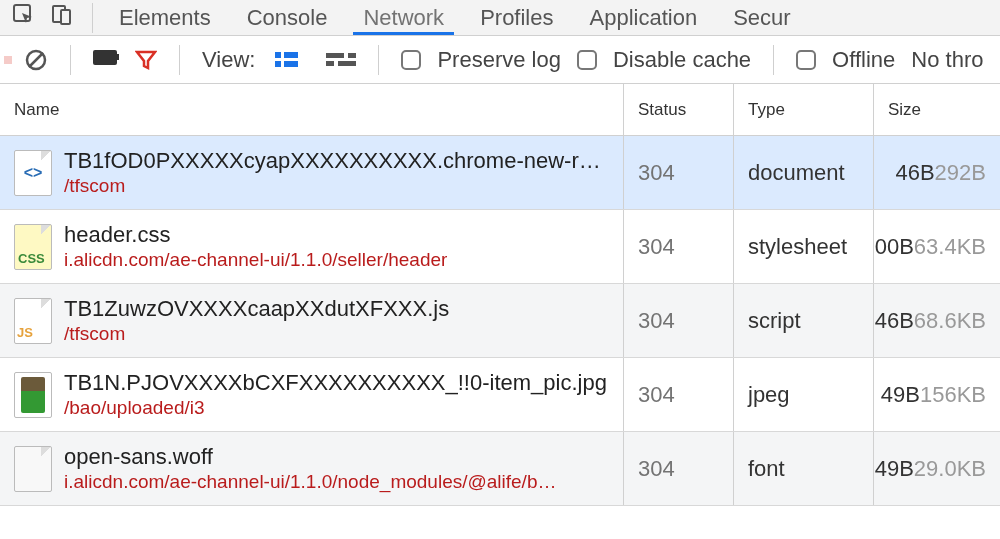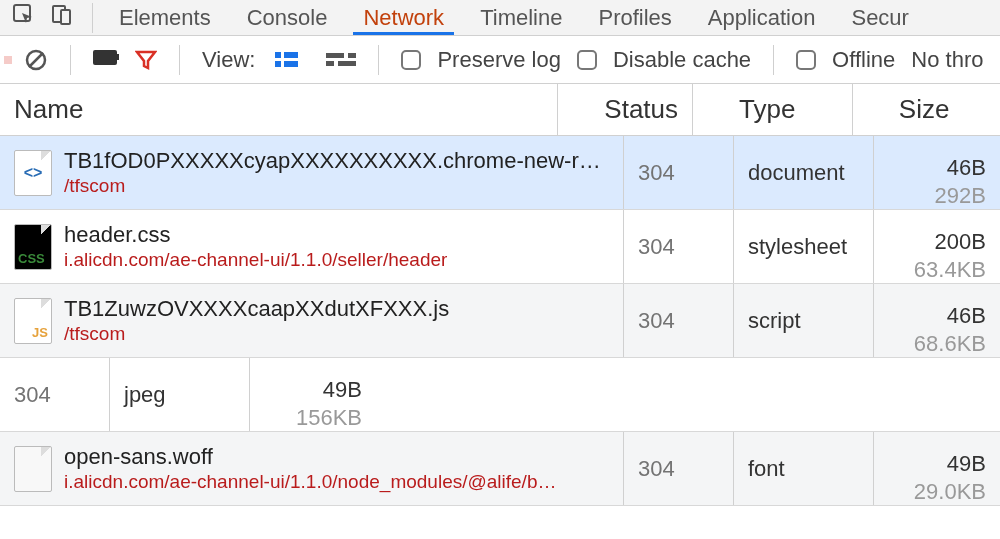--- a/index.html
+++ b/index.html
@@ -46,21 +46,21 @@
   }
   .tab {
     display: flex;
     align-items: center;
     padding: 0 18px;
     color: #555;
     cursor: pointer;
     position: relative;
   }
   .tab.active {
-    color: #c2410c;
+    color: #737373;
   }
   .tab.active::after {
     content: "";
     position: absolute;
     left: 8px;
     right: 8px;
     bottom: 0;
     height: 3px;
     background: #1a73e8;
   }
@@ -132,23 +132,22 @@
     flex: 0 0 auto;
   }
   .tool-label { color: #444; }
 
   
   .table-header {
     display: flex;
     align-items: center;
     height: 52px;
     border-bottom: 1px solid #d0d0d0;
-    font-size: 26px;
+    font-size: 17px;
     color: #333;
-    gap: 32px;
   }
   .th {
     padding: 0 14px;
     display: flex;
     align-items: center;
     height: 100%;
     border-right: 1px solid #d0d0d0;
   }
   .col-name   { width: 624px; border-left: none; }
   .col-status { width: 110px; }
@@ -198,27 +197,27 @@
   .file-icon .fold {
     position: absolute;
     top: 0; right: 0;
     width: 10px; height: 10px;
     background: linear-gradient(135deg, #ddd 50%, transparent 50%);
   }
   .file-icon.doc { justify-content: center; }
   .file-icon.doc .tag {
     font-size: 16px; font-weight: bold; color: #2a6db5;
   }
-  .file-icon.css { background:#000000; }
+  .file-icon.css { background:#fef9c3; }
   .file-icon.css .lbl {
     position:absolute; bottom:3px; left:3px;
     font-size:13px; font-weight:bold; color:#3a8a3a;
   }
   .file-icon.js .lbl {
-    position:absolute; bottom:3px; left:17px;
+    position:absolute; bottom:3px; left:2px;
     font-size:13px; font-weight:bold; color:#e6a23c;
   }
   .file-icon.img { padding:0; }
   .file-icon.img .thumb {
     width: 24px; height: 36px;
     background: linear-gradient(#6b5a3a 40%, #393 40%);
     border-radius: 2px;
   }
   .file-icon.font { background:#f8f8f8; }
   .name-text {
@@ -239,22 +238,21 @@
     color: #b91c1c;
     font-size: 19px;
     white-space: nowrap;
     overflow: hidden;
     text-overflow: ellipsis;
   }
   .status-cell { width: 110px; color:#737373; }
   .type-cell   { width: 140px; color:#333; }
   .size-cell {
     width: 126px;
-    flex-direction: column;
-    align-items: flex-end;
+    flex-direction: row;
     justify-content: center;
     line-height: 1.25;
   }
   .size-cell .s1 { color:#333; }
   .size-cell .s2 { color:#999; }
 
 </style>
 </head>
 <body>
 
@@ -276,23 +274,20 @@
   <div class="vsep"></div>
   <div class="tabs">
     <div class="tab">
         <span>Elements</span>
       </div>
     <div class="tab">
         <span>Console</span>
       </div>
     <div class="tab active">
         <span>Network</span>
-      </div>
-    <div class="tab">
-        <span>Timeline</span>
       </div>
     <div class="tab">
         <span>Profiles</span>
       </div>
     <div class="tab">
         <span>Application</span>
       </div>
     <div class="tab">
         <span>Secur</span>
       </div>
@@ -420,20 +415,29 @@
     </div>
     <div class="cell status-cell">304</div>
     <div class="cell type-cell">script</div>
     <div class="cell size-cell col-size">
       <span class="s1">46B</span>
       <span class="s2">68.6KB</span>
     </div>
   </div>
 
   <div class="row">
+    <div class="cell name-cell">
+      <div class="file-icon img">
+          <span class="thumb"></span>
+        </div>
+      <div class="name-text">
+        <span class="fname">TB1N.PJOVXXXXbCXFXXXXXXXXXX_!!0-item_pic.jpg</span>
+        <span class="fpath">/bao/uploaded/i3</span>
+      </div>
+    </div>
     <div class="cell status-cell">304</div>
     <div class="cell type-cell">jpeg</div>
     <div class="cell size-cell col-size">
       <span class="s1">49B</span>
       <span class="s2">156KB</span>
     </div>
   </div>
 
   <div class="row alt">
     <div class="cell name-cell">

